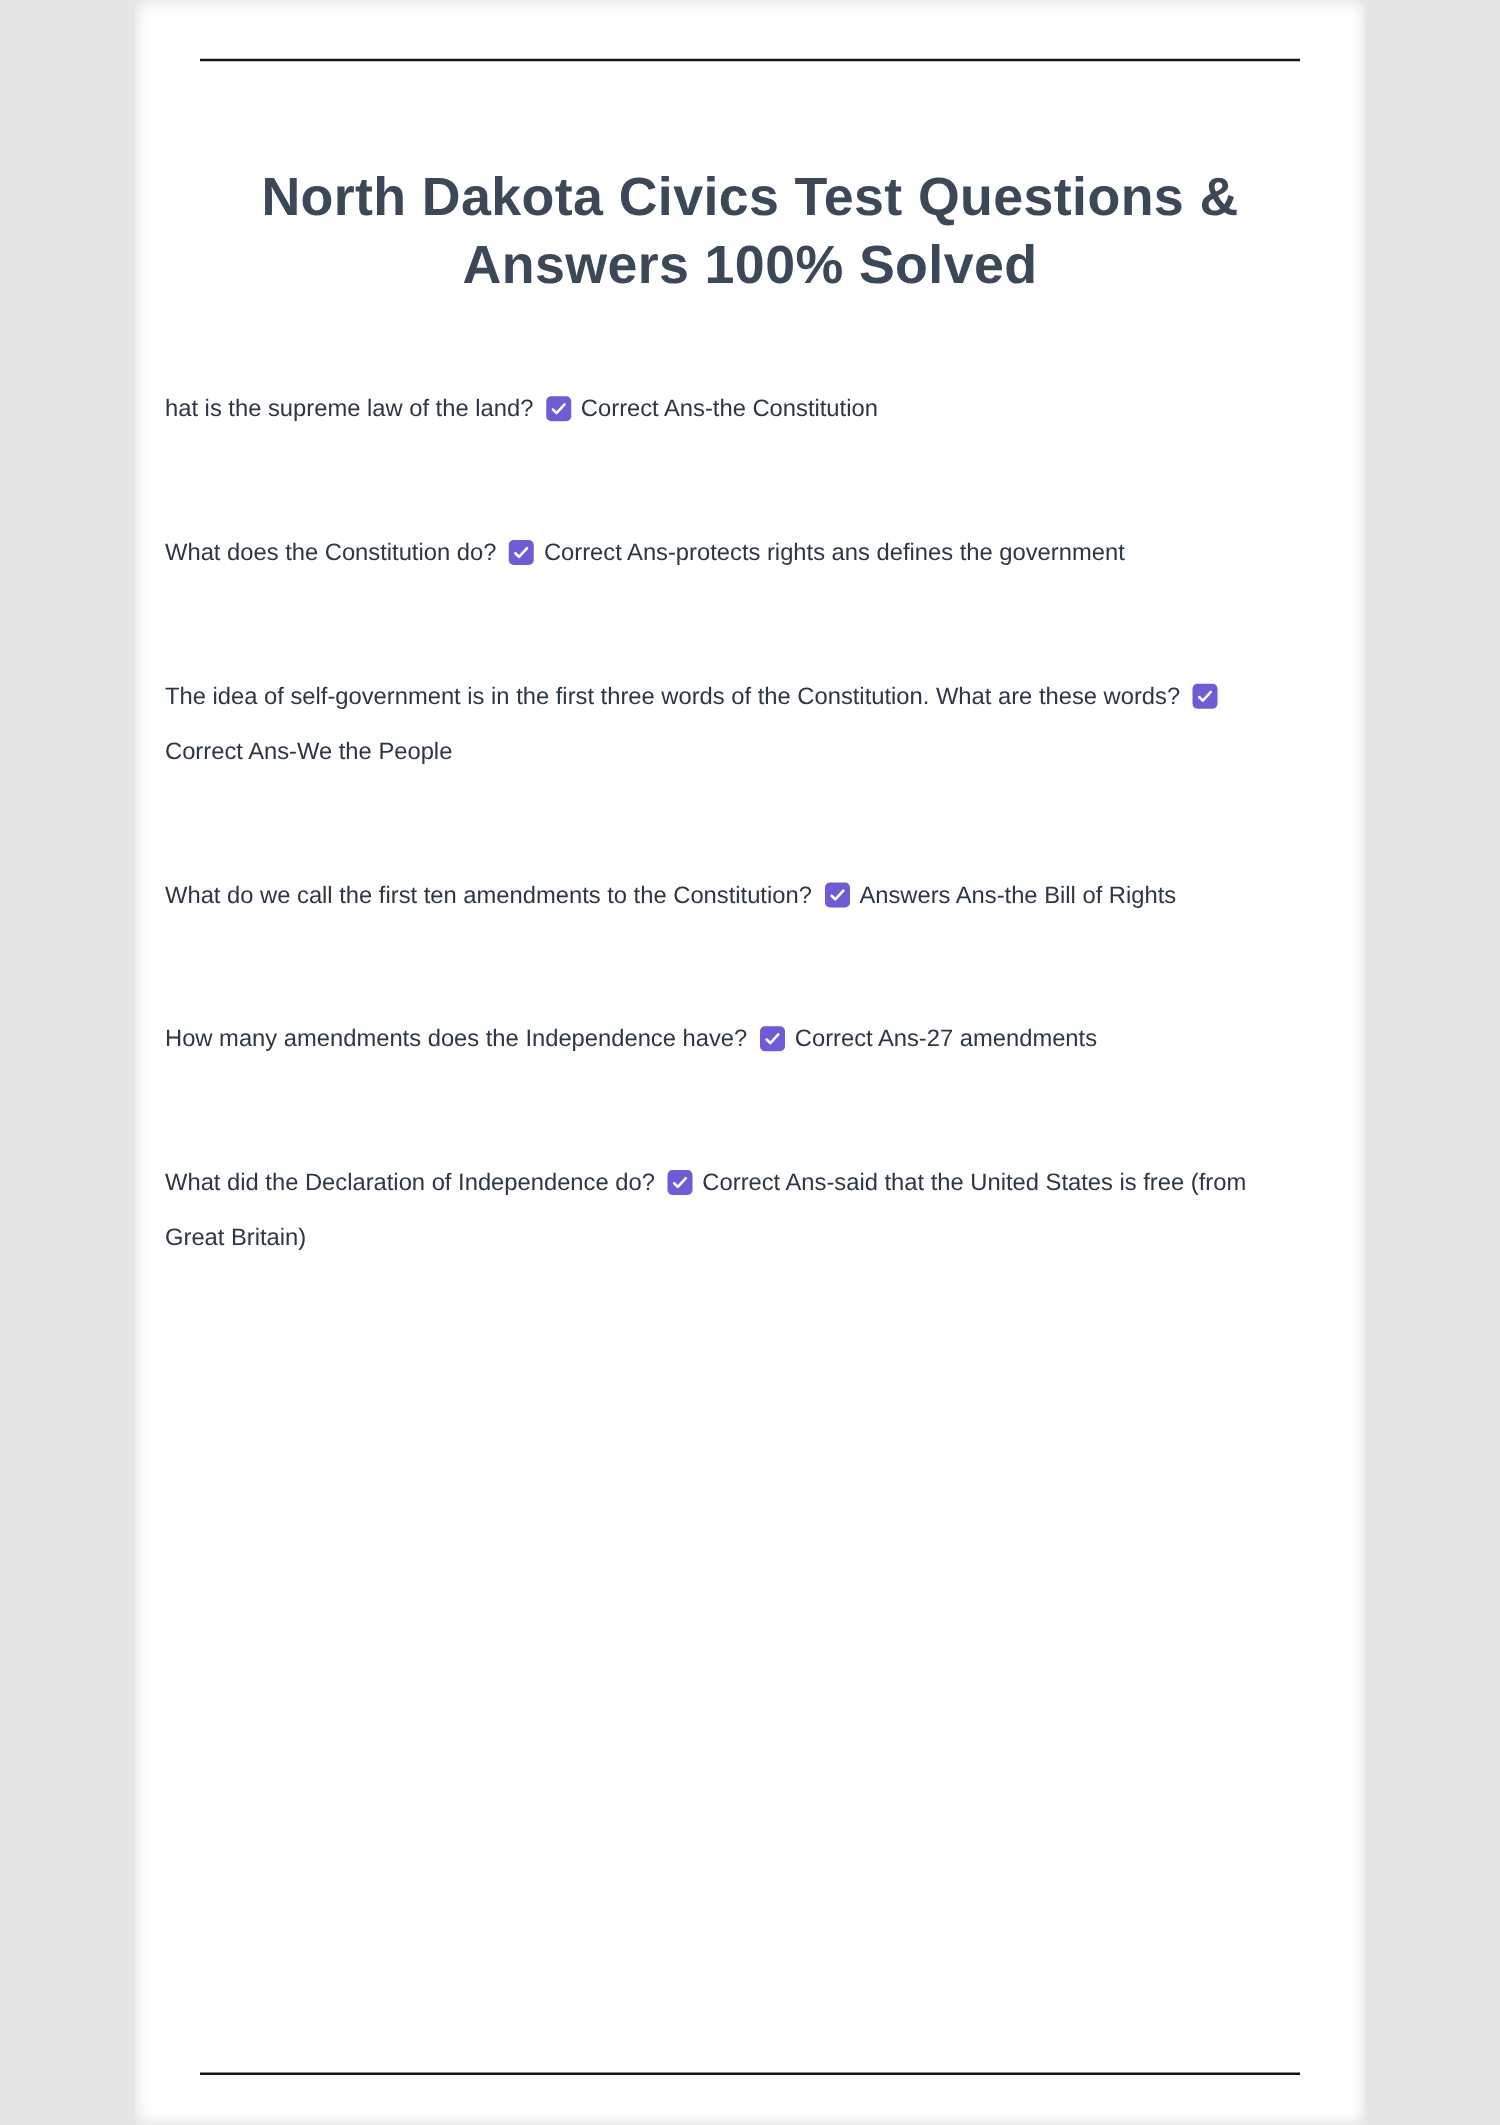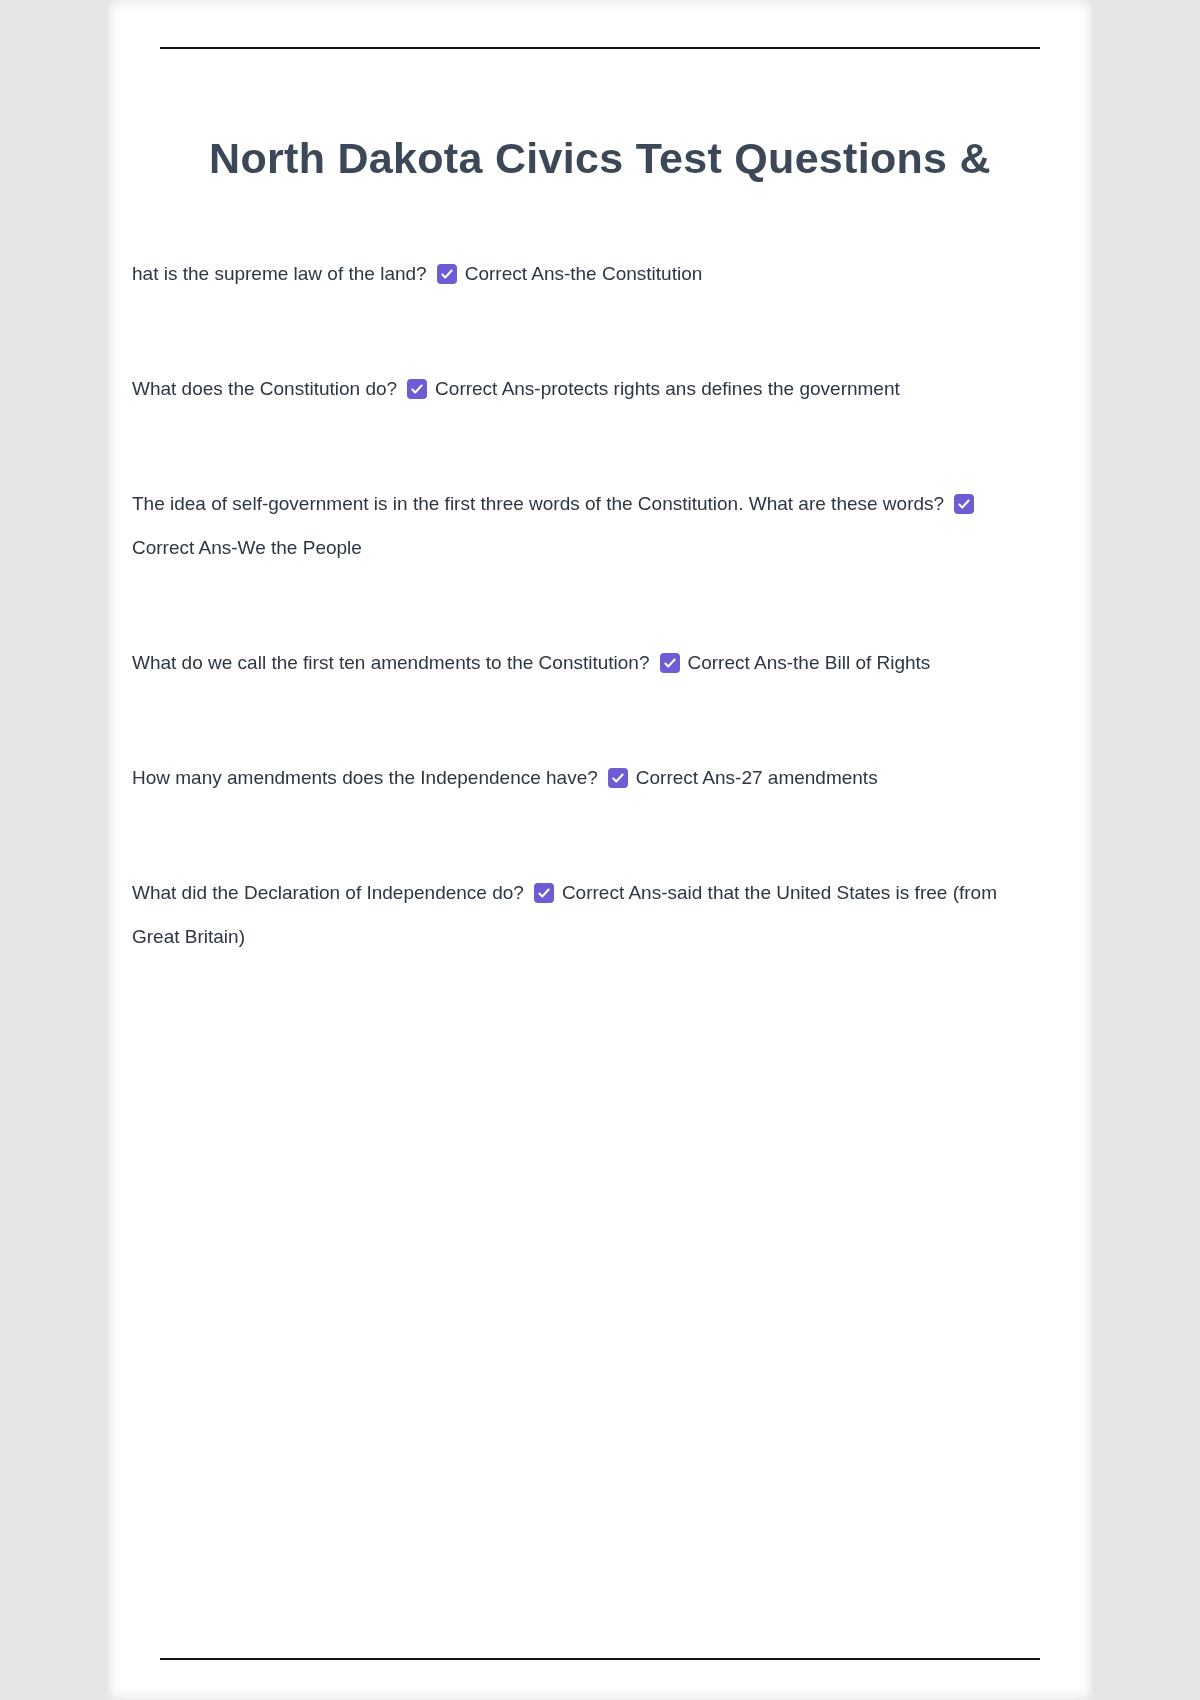--- a/index.html
+++ b/index.html
@@ -66,20 +66,21 @@
 </style>
 </head>
 <body>
 
 <div class="page">
 
   <div class="rule rule-top"></div>
 
   <h1 class="title" style="color: rgb(60, 72, 88);">
     <span class="title-line">North Dakota Civics Test Questions &amp;</span>
+    <span class="title-line">Answers 100% Solved</span>
   </h1>
 
   <div class="content" style="color: rgb(45, 54, 67); margin-left: 24px;">
 
     <p class="qa">
       <span>hat is the supreme law of the land?</span><span class="checkbox"><svg width="14" height="14" viewBox="0 0 24 24">
             <path d="M4 13 L9 18 L20 6" fill="none" stroke="#ffffff" stroke-width="3.5" stroke-linecap="round" stroke-linejoin="round"></path>
           </svg></span><span>Correct Ans-the Constitution</span>
     </p>
 
@@ -92,21 +93,21 @@
     <p class="qa">
       <span>The idea of self-government is in the first three words of the Constitution. What are these words?</span><span class="checkbox"><svg width="14" height="14" viewBox="0 0 24 24">
             <path d="M4 13 L9 18 L20 6" fill="none" stroke="#ffffff" stroke-width="3.5" stroke-linecap="round" stroke-linejoin="round"></path>
           </svg></span><span>Correct Ans-We the People</span>
     </p>
 
 
     <p class="qa">
       <span>What do we call the first ten amendments to the Constitution?</span><span class="checkbox"><svg width="14" height="14" viewBox="0 0 24 24">
             <path d="M4 13 L9 18 L20 6" fill="none" stroke="#ffffff" stroke-width="3.5" stroke-linecap="round" stroke-linejoin="round"></path>
-          </svg></span><span>Correct Ans-the Bill of Rights</span>
+          </svg></span><span>Answers Ans-the Bill of Rights</span>
     </p>
 
 
     <p class="qa">
       <span>How many amendments does the Independence have?</span><span class="checkbox"><svg width="14" height="14" viewBox="0 0 24 24">
             <path d="M4 13 L9 18 L20 6" fill="none" stroke="#ffffff" stroke-width="3.5" stroke-linecap="round" stroke-linejoin="round"></path>
           </svg></span><span>Correct Ans-27 amendments</span>
     </p>
 
     <p class="qa">

